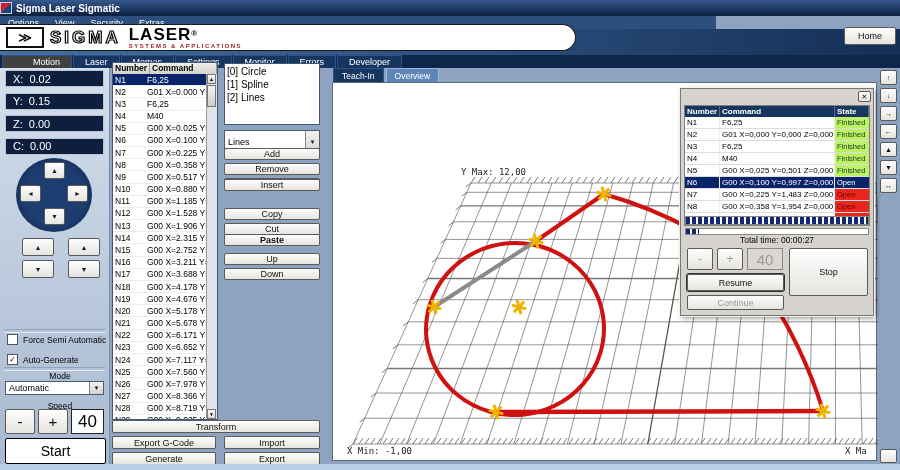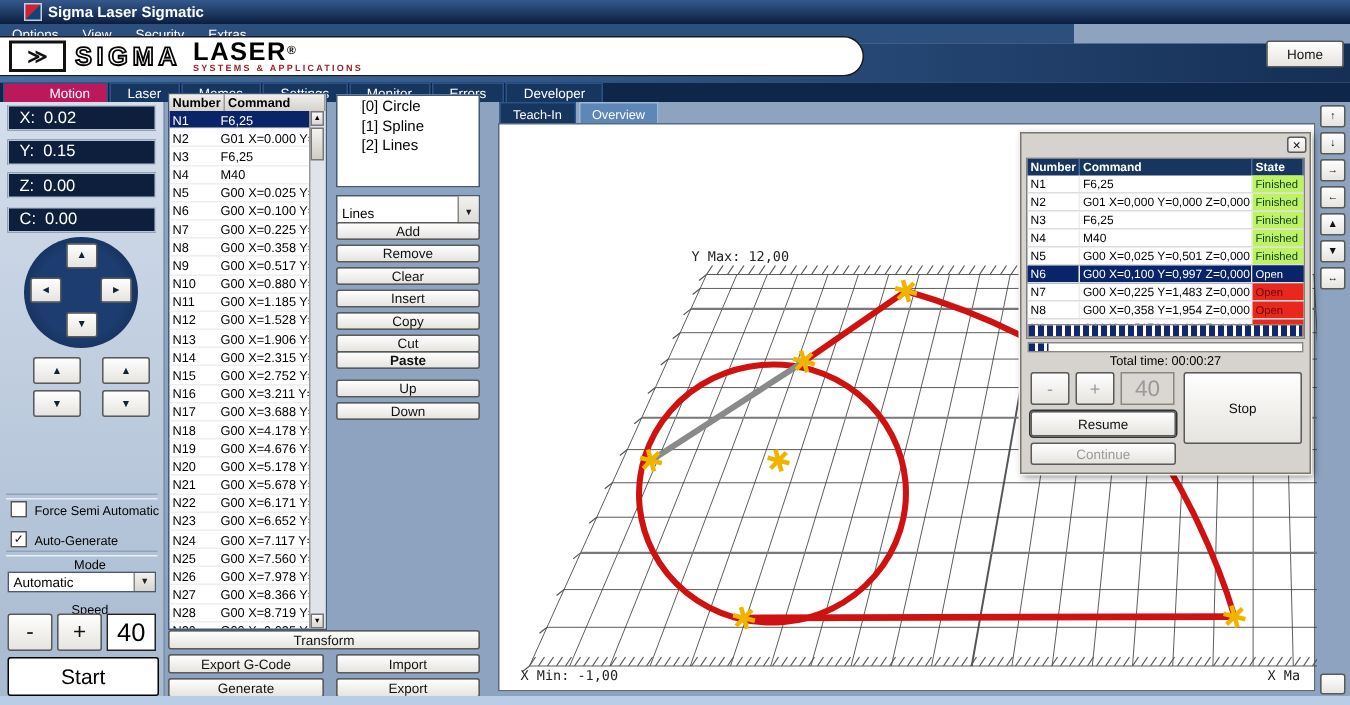--- a/index.html
+++ b/index.html
@@ -2,21 +2,21 @@
 <html><head>
 <meta charset="utf-8">
 <style>
   html,body{margin:0;padding:0;background:#555;}
   .app{position:relative;width:900px;height:470px;overflow:hidden;
        font-family:"Liberation Sans",sans-serif;font-size:10px;color:#000;
        background:#8da3bf;}
   
   .titlebar{position:absolute;top:0;left:0;width:900px;height:16px;
     background:linear-gradient(#35598d,#0b1e3f);color:#fff;display:flex;align-items:center;
-    gap:4px;padding-left:16px;font-size:10px;font-weight:bold;box-sizing:border-box;}
+    gap:4px;padding-left:0;font-size:10px;font-weight:bold;box-sizing:border-box;}
   .title-icon{width:10px;height:10px;border:1px solid #ccd;
     background:linear-gradient(135deg,#c23 49%,#147 51%);}
   .menubar{position:absolute;top:16px;left:0;width:716px;height:13px;background:#2d4f7e;
     display:flex;align-items:center;gap:16px;padding-left:8px;color:#fff;font-size:9px;box-sizing:border-box;}
   .menu-item{cursor:default;}
   .header{position:absolute;top:29px;left:0;width:900px;height:26px;
     background:linear-gradient(90deg,#46709f 0%,#2a4d7c 55%,#152f55 100%);}
   .logo-pill{position:absolute;top:24px;left:0px;width:576px;height:27px;background:#fff;
     border:1px solid #1a1a1a;border-left:none;border-radius:0 14px 14px 0;z-index:6;
     display:flex;align-items:center;padding-left:6px;box-sizing:border-box;gap:6px;}
@@ -26,21 +26,21 @@
     -webkit-text-stroke:1.2px #000;}
   .logo-right{display:flex;flex-direction:column;line-height:1;margin-left:2px;}
   .logo-laser{font-weight:bold;font-size:17px;color:#000;letter-spacing:1px;}
   .logo-reg{font-size:8px;vertical-align:4px;}
   .logo-sub{font-size:6px;color:#9b1b1b;letter-spacing:1.5px;font-weight:bold;margin-top:0px;}
   .home-btn{position:absolute;top:27px;right:4px;width:52px;height:18px;z-index:7;}
   .tabrow{position:absolute;top:55px;left:0;width:900px;height:13px;background:#0d2649;
     display:flex;gap:1px;padding-left:2px;box-sizing:border-box;}
   .tab{background:#16355f;color:#fff;font-size:9px;display:flex;align-items:center;
     padding:0 11px;border:1px solid #2c5288;border-bottom:none;cursor:default;}
-  .tab.active{background:#be185d;padding-left:30px;}
+  .tab.active{background:#404040;padding-left:30px;}
   
   .btn{background:linear-gradient(#fefefe,#e6e4df);border:1px solid #5a5a5a;border-radius:2px;
     display:flex;align-items:center;justify-content:center;font-size:9px;cursor:default;
     box-sizing:border-box;color:#111;}
   .btn.dis{color:#9a9a9a;}
   
   .left-panel{position:absolute;top:68px;left:0;width:110px;height:402px;
     background:linear-gradient(180deg,#d4deec,#a7b9d0);border-right:1px solid #7d90aa;box-sizing:border-box;}
   .coord{position:absolute;left:5px;width:99px;height:17px;background:#0d1f3c;
     border:1px solid #b9c5d6;color:#fff;font-size:11px;display:flex;align-items:center;
@@ -74,21 +74,21 @@
   .grow .c1{width:30px;flex:none;padding-left:2px;overflow:hidden;}
   .grow .c2{flex:1;padding-left:2px;overflow:hidden;white-space:nowrap;}
   .grow.sel{background:#0a246a;color:#fff;}
   .gt-sb{position:absolute;top:11px;right:0;bottom:0;width:10px;background:#dfe3ea;border-left:1px solid #999;}
   .sb-btn{position:absolute;left:0;width:9px;height:10px;background:linear-gradient(#fbfbfa,#d9d6d0);
     border:1px solid #777;font-size:5px;display:flex;align-items:center;justify-content:center;box-sizing:border-box;}
   .sb-thumb{position:absolute;left:0;top:11px;width:9px;height:22px;background:linear-gradient(#f4f3f1,#cfccc5);
     border:1px solid #777;box-sizing:border-box;}
   
   .shape-list{position:absolute;left:224px;top:63px;width:96px;height:62px;background:#fff;
-    border:1px solid #40597a;font-size:10px;box-sizing:border-box;padding:1px 0 0 16px;}
+    border:1px solid #40597a;font-size:10px;box-sizing:border-box;padding:1px 0 0 2px;}
   .shape-item{height:13px;line-height:13px;}
   .edit-btn{position:absolute;left:224px;width:96px;height:12px;}
   
   .vtabs{position:absolute;left:333px;top:68px;height:14px;display:flex;gap:2px;}
   .vtab{font-size:8.5px;color:#fff;background:#16355f;border:1px solid #2c5288;border-bottom:none;
     display:flex;align-items:center;padding:0 8px;}
   .vtab.active{background:#5e87b8;border-color:#9db9d8;}
   .plot{position:absolute;left:332px;top:82px;width:545px;height:379px;background:#fff;
     border:1px solid #5a6b80;box-sizing:border-box;}
   .plot svg{position:absolute;left:0;top:0;}
@@ -351,21 +351,21 @@
       <div class="shape-item">[2] Lines</div>
     </div>
   <div class="dropdown" style="left:224px;top:130px;width:96px;height:24px;">
     <span class="dd-text">Lines</span>
     <span class="dd-arrow">▼</span>
   </div>
   <div id="edit-buttons">
       <div class="btn edit-btn" style="top: 148px;">Add</div>
       <div class="btn edit-btn" style="top: 163px;">Remove</div>
       <div class="btn edit-btn" style="top: 178px;">Clear</div>
-      <div class="btn edit-btn" style="top: 193px;">Insert</div>
+      <div class="btn edit-btn" style="top: 179px;">Insert</div>
       <div class="btn edit-btn" style="top: 208px;">Copy</div>
       <div class="btn edit-btn" style="top: 223px;">Cut</div>
       <div class="btn edit-btn" style="top: 234px; font-weight: bold;">Paste</div>
       <div class="btn edit-btn" style="top: 253px;">Up</div>
       <div class="btn edit-btn" style="top: 268px;">Down</div>
     </div>
 
   <div class="btn" style="position:absolute;left:112px;top:420px;width:208px;height:13px;">Transform</div>
   <div class="btn" style="position:absolute;left:112px;top:436px;width:104px;height:13px;">Export G-Code</div>
   <div class="btn" style="position:absolute;left:224px;top:436px;width:96px;height:13px;">Import</div>

